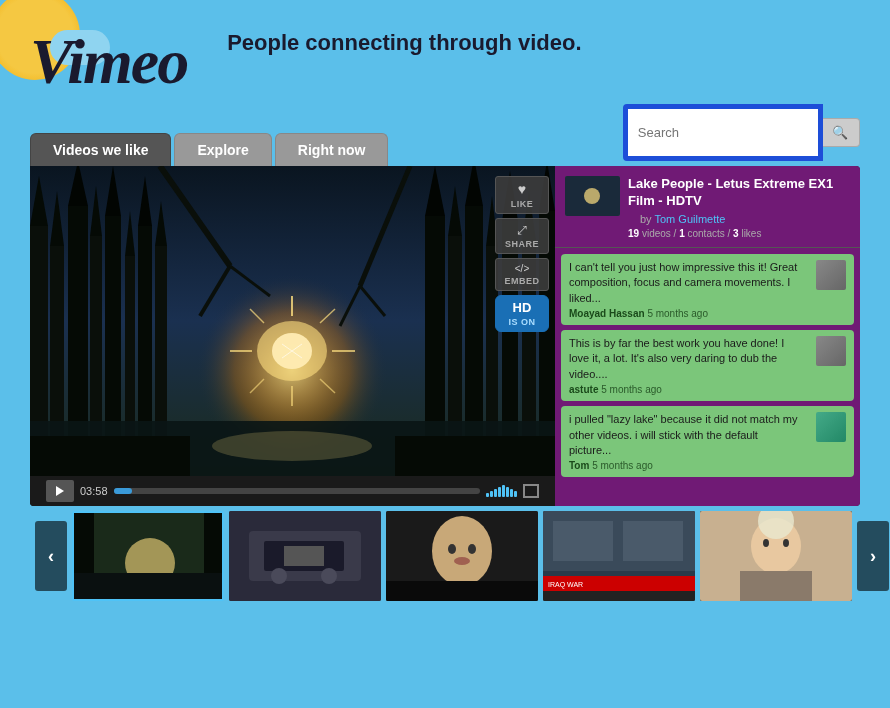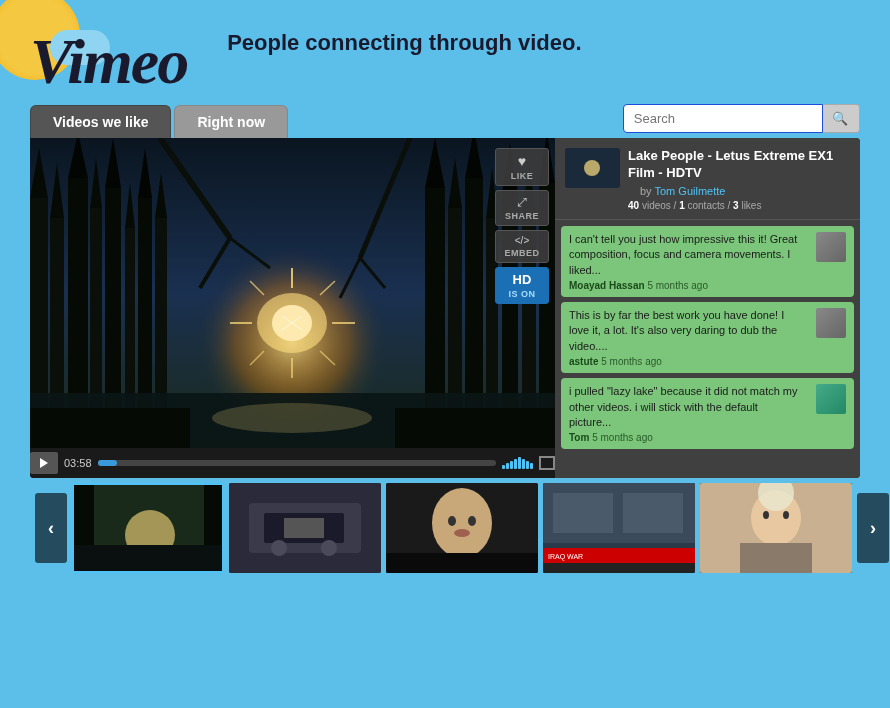--- a/index.html
+++ b/index.html
@@ -115,23 +115,23 @@
       border-color: #444;
     }
 
     .search-bar {
       margin-left: auto;
       display: flex;
       align-items: center;
       margin-bottom: 5px;
     }
     .search-input {
-      padding: 6px 10px;
+      padding: 16px 10px;
       font-size: 13px;
-      border: 1px solid #1d4ed8;
+      border: 5px solid #1d4ed8;
       border-radius: 4px 0 0 4px;
       width: 200px;
       outline: none;
       color: #0f766e;
     }
     .search-btn {
       padding: 6px 10px;
       background: #ccc;
       border: 1px solid #aaa;
       border-left: none;
@@ -166,21 +166,21 @@
 
     
     .video-bg {
       width: 100%;
       height: 100%;
     }
 
     .video-controls {
       display: flex;
       align-items: center;
-      padding: 4px 0;
+      padding: 4px 16px;
       background: #1a1a1a;
       gap: 6px;
     }
     .play-btn {
       width: 28px;
       height: 22px;
       background: #555;
       border: none;
       cursor: pointer;
       display: flex;
@@ -262,34 +262,35 @@
     .action-label {
       font-size: 9px;
       color: #aaa;
       text-transform: uppercase;
       font-weight: bold;
       letter-spacing: 0.5px;
     }
     .hd-btn {
       background: #1a6fb5;
       border-color: #1a6fb5;
+      border-radius: 6px;
     }
     .hd-btn .action-icon {
       font-size: 13px;
       font-weight: bold;
       color: #fff;
     }
     .hd-btn .action-label {
       color: #aaddff;
     }
 
     
     .right-panel {
       flex: 1;
-      background: #404040;
+      background: #701a75;
       display: flex;
       flex-direction: column;
     }
 
     .video-info {
       padding: 10px 10px 8px 10px;
       border-bottom: 1px solid #555;
       display: flex;
       gap: 8px;
       align-items: flex-start;
@@ -433,20 +434,21 @@
   <div class="tagline-area">
     <div class="tagline-title">People connecting through video.</div>
   </div>
 </div>
 
 <div class="main-content">
 
   <div style="display:flex; align-items:flex-end; justify-content:space-between; margin-bottom:0;">
     <div class="tabs">
       <div class="tab videos-we-like active">Videos we like</div>
+      <div class="tab">Explore</div>
       <div class="tab">Right now</div>
     </div>
     <div class="search-bar">
       <input type="text" class="search-input" placeholder="Search" style="">
       <button class="search-btn">🔍</button>
     </div>
   </div>
 
   <div class="video-section">
 
@@ -583,21 +585,21 @@
         <div class="video-thumb-small">
           <svg width="55" height="40" viewBox="0 0 55 40">
             <rect width="55" height="40" fill="#1a2a3a"></rect>
             <circle cx="27" cy="20" r="8" fill="#ffe080" opacity="0.7"></circle>
           </svg>
         </div>
         <div class="video-meta">
           <div class="video-title">Lake People - Letus Extreme EX1 Film - HDTV</div>
           <div class="video-author">by <a>Tom Guilmette</a></div>
           <div class="video-stats">
-            <span>40</span> videos /
+            <span>19</span> videos /
             <span>1</span> contacts /
             <span>3</span> likes
           </div>
         </div>
       </div>
 
       <div class="comments-list">
 
         <div class="comment-item">
           <div class="comment-text-area">

